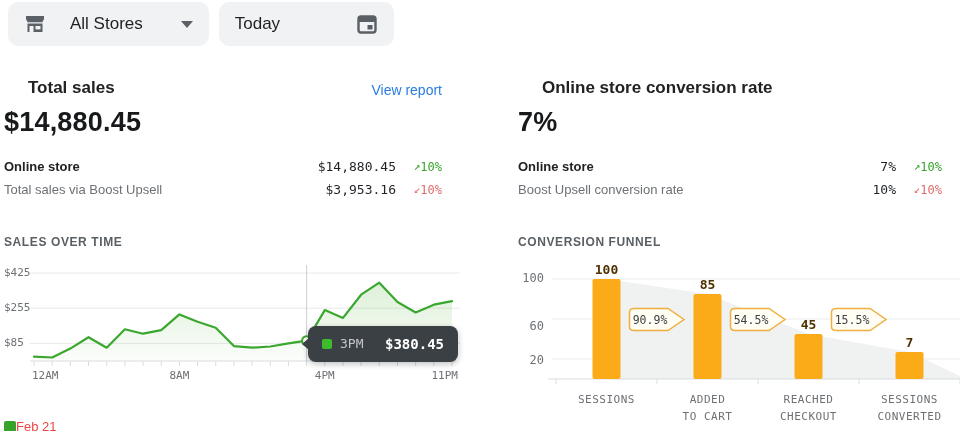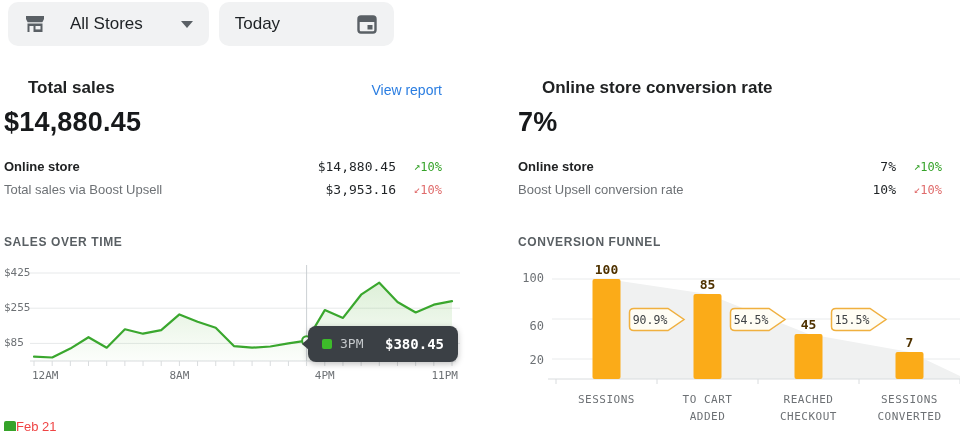--- a/index.html
+++ b/index.html
@@ -248,22 +248,22 @@
             <text x="22" y="16.5" text-anchor="middle" font-family="DejaVu Sans Mono, monospace" font-size="11.5" fill="#3f4245">54.5%</text>
           </svg></div>
         <div class="funnel-badge" style="left: 312px; top: 50px;"><svg width="58" height="25" viewBox="0 0 58 25">
             <path d="M6 1.5 H40 L56 12.5 L40 23.5 H6 Q1.5 23.5 1.5 19.5 V5.5 Q1.5 1.5 6 1.5 Z" fill="#fffdf4" stroke="#f0b03f" stroke-width="1.5"></path>
             <text x="22" y="16.5" text-anchor="middle" font-family="DejaVu Sans Mono, monospace" font-size="11.5" fill="#3f4245">15.5%</text>
           </svg></div>
         <div class="cat-label" style="left: 33.5px; top: 134px;">
           <div>SESSIONS</div>
         </div>
         <div class="cat-label" style="left: 134.5px; top: 134px;">
+          <div>ADDED</div>
           <div>TO CART</div>
-          <div>ADDED</div>
         </div>
         <div class="cat-label" style="left: 235.5px; top: 134px;">
           <div>REACHED</div>
           <div>CHECKOUT</div>
         </div>
         <div class="cat-label" style="left: 336.5px; top: 134px;">
           <div>SESSIONS</div>
           <div>CONVERTED</div>
         </div>
       </div>

